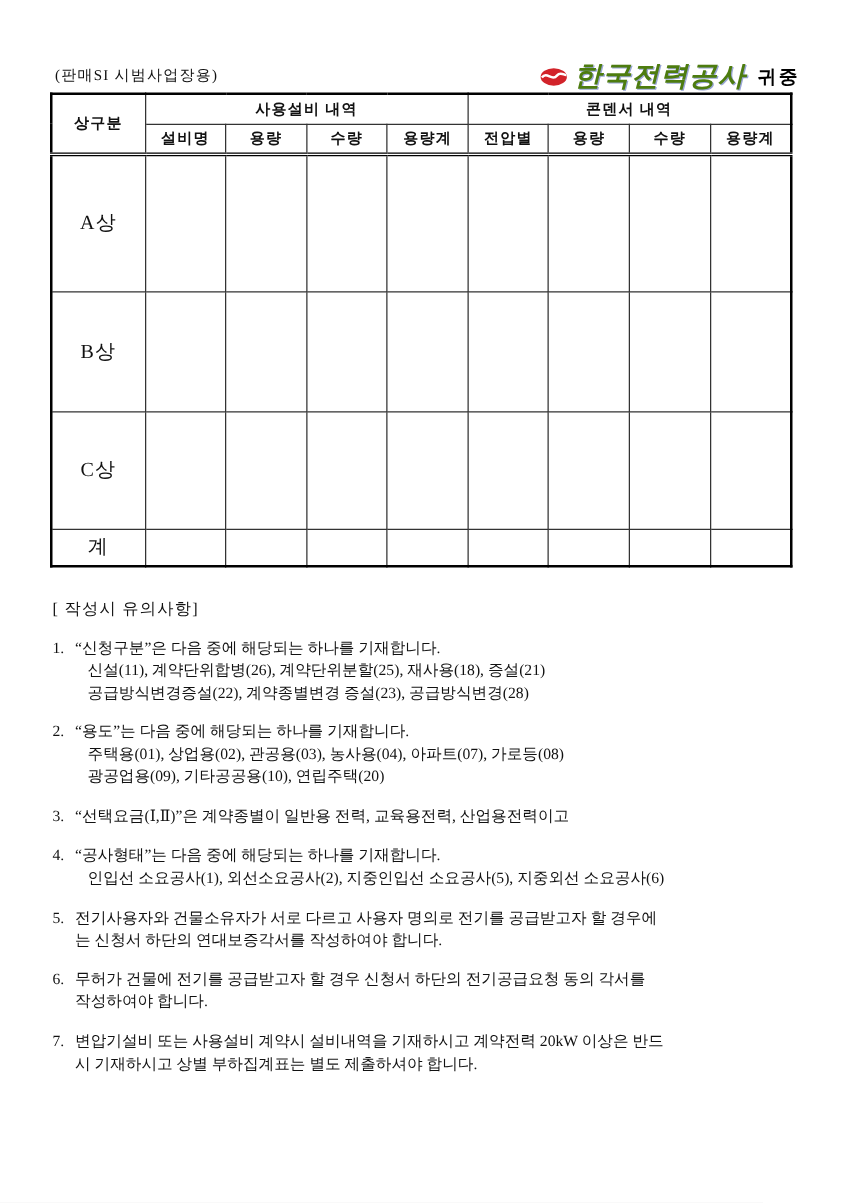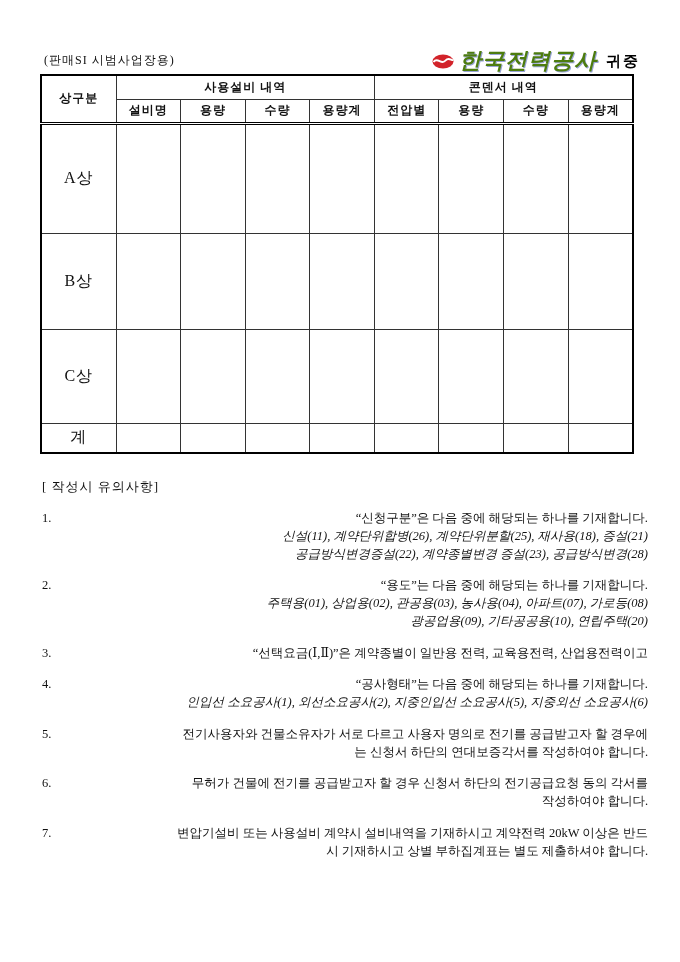--- a/index.html
+++ b/index.html
@@ -99,22 +99,22 @@
   }
   .note-item {
     display: flex;
     margin-bottom: 14px;
     font-size: 12.5px;
     line-height: 1.42;
   }
   .note-num {
     flex: 0 0 18px;
   }
-  .note-body { flex: 1; text-align: right; }
-  .note-line.ind { padding-left: 10px; font-style: italic; }
+  .note-body { flex: 1; }
+  .note-line.ind { padding-left: 10px; }
 </style>
 </head>
 <body>
 
 <div class="page">
 
   <div class="top-note">(판매SI 시범사업장용)</div>
 
   <div class="logo-block">
     <span class="logo-mark">

